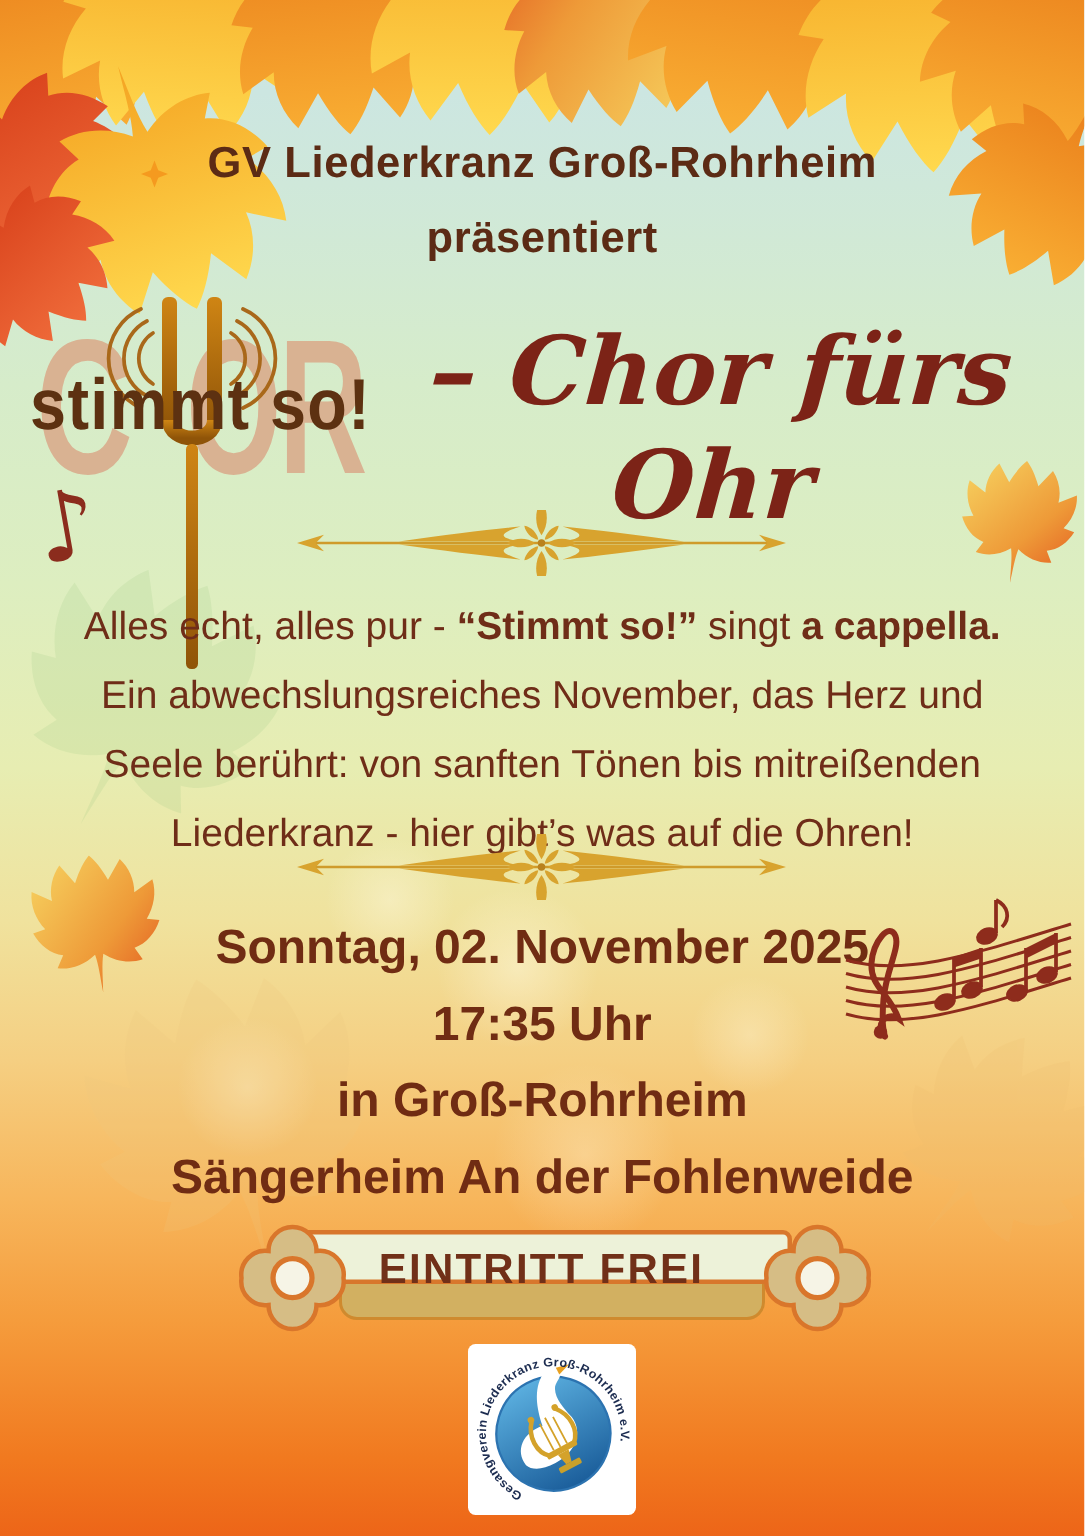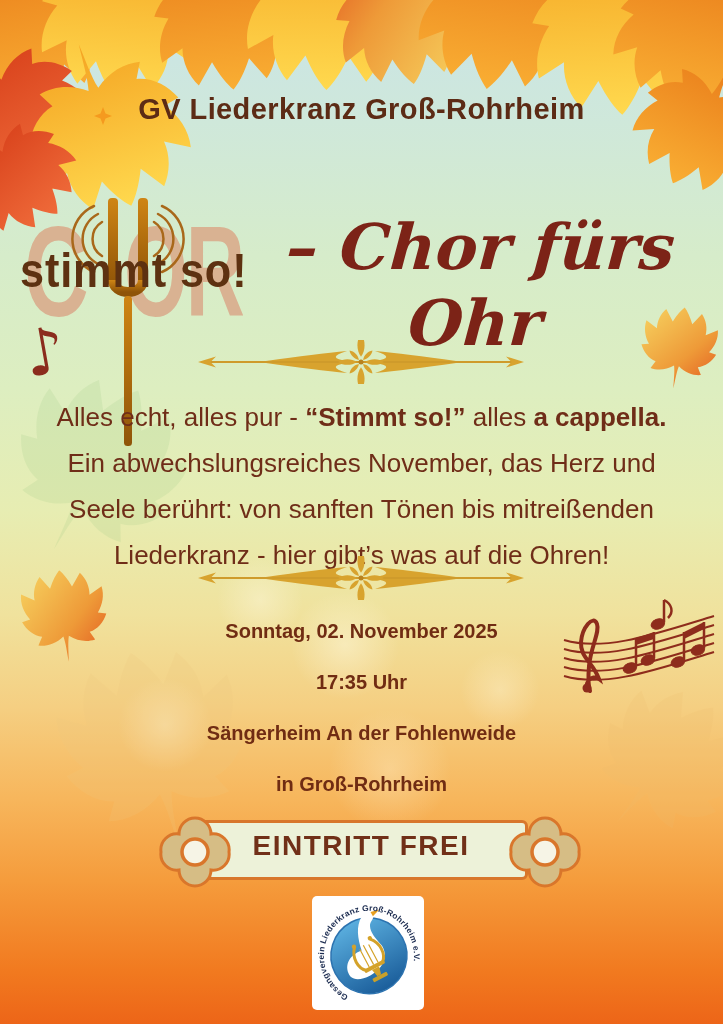--- a/index.html
+++ b/index.html
@@ -38,25 +38,25 @@
     font-size:64px;line-height:1;color:#8b2c1d;transform:rotate(-10deg);}
   .divider{left:196px;}
   .divider1{top:340px;}
   .divider2{top:556px;}
   .leaf-right{left:638px;top:304px;transform:rotate(8deg);}
   .leaf-left{left:18px;top:570px;transform:rotate(-6deg);}
   .description{left:10px;top:394px;width:703px;text-align:center;
     font-size:26px;line-height:46px;color:#6f2d18;}
   .description b{font-weight:700;margin-top:31px;}
   .event{left:0;top:606px;width:723px;text-align:center;color:#702c13;
-    font-weight:700;font-size:20px;line-height:51px;}
+    font-weight:700;font-size:32px;line-height:51px;}
   .music-staff{left:560px;top:588px;}
   .banner-shadow{left:226px;top:836px;width:284px;height:44px;z-index:2;
     background:#d2b061;border:2px solid #cf8a2e;border-radius:12px;box-sizing:border-box;}
-  .banner-plate{left:194px;top:820px;width:334px;height:60px;z-index:3;
+  .banner-plate{left:194px;top:820px;width:334px;height:36px;z-index:3;
     background:#edf2d9;border:3px solid #d8772c;border-radius:6px;box-sizing:border-box;
     text-align:center;font-weight:700;font-size:28px;line-height:46px;
     color:#713018;letter-spacing:1.5px;}
   .quatrefoil{z-index:4;top:816px;}
   .quatrefoil-left{left:159px;}
   .quatrefoil-right{left:509px;}
   .club-logo-box{left:312px;top:896px;width:112px;height:114px;z-index:2;
     background:#ffffff;border-radius:5px;}
 </style>
 </head>
@@ -138,20 +138,21 @@
     <use href="#leafPath" fill="url(#lgO)" transform="translate(612,-50) scale(1.55) rotate(193 50 50)"></use>
     <use href="#leafPath" fill="url(#lgR)" transform="translate(-60,35) scale(1.5) rotate(148 50 50)"></use>
     <use href="#leafPath" fill="url(#lgY)" transform="translate(20,40) scale(1.7) rotate(162 50 50)"></use>
     <use href="#leafPath" fill="url(#lgR)" transform="translate(-40,115) scale(1.15) rotate(136 50 50)"></use>
     <use href="#leafPath" fill="url(#lgO)" transform="translate(635,55) scale(1.35) rotate(206 50 50)"></use>
     <path d="M0 -9 L2.5 -2.5 L9 0 L2.5 2.5 L0 9 L-2.5 2.5 L-9 0 L-2.5 -2.5 Z" transform="translate(103,116)" fill="#f59a1f"></path>
   </svg>
 
   <div class="layer header">
     <div>GV Liederkranz Groß-Rohrheim</div>
+    <div>präsentiert</div>
   </div>
 
   <div class="chor-letter chor-c">C</div>
   <div class="chor-letter chor-or">OR</div>
 
   <svg class="layer fork" width="140" height="252" viewBox="0 0 140 252">
     <g stroke="#a9681a" stroke-width="2.5" fill="none" stroke-linecap="round">
       <path d="M44 26 A20 20 0 0 0 44 60"></path>
       <path d="M40 18 A28 28 0 0 0 40 68"></path>
       <path d="M36 10 A36 36 0 0 0 36 76"></path>
@@ -171,35 +172,35 @@
   <div class="layer note-glyph">♪</div>
 
   <svg class="layer divider divider1" width="330" height="44" viewBox="0 0 330 44">
     <use href="#dividerOrn"></use>
   </svg>
 
   <svg class="layer leaf-right" width="82" height="88" viewBox="0 0 100 100">
     <use href="#leafPath" fill="url(#lgW)"></use>
   </svg>
 
-  <div class="layer description"><span>Alles echt, alles pur - </span><b>“Stimmt so!”</b><span> alles </span><b>a cappella.</b><br><span>Ein abwechslungsreiches November, das Herz und</span><br><span>Seele berührt: von sanften Tönen bis mitreißenden</span><br><span>Liederkranz - hier gibt’s was auf die Ohren!</span></div>
+  <div class="layer description"><span>Alles echt, alles pur - </span><b>“Stimmt so!”</b><span> singt </span><b>a cappella.</b><br><span>Ein abwechslungsreiches November, das Herz und</span><br><span>Seele berührt: von sanften Tönen bis mitreißenden</span><br><span>Liederkranz - hier gibt’s was auf die Ohren!</span></div>
 
   <svg class="layer divider divider2" width="330" height="44" viewBox="0 0 330 44">
     <use href="#dividerOrn"></use>
   </svg>
 
   <svg class="layer leaf-left" width="92" height="92" viewBox="0 0 100 100">
     <use href="#leafPath" fill="url(#lgW)"></use>
   </svg>
 
   <div class="layer event">
     <div>Sonntag, 02. November 2025</div>
     <div>17:35 Uhr</div>
+    <div>in Groß-Rohrheim</div>
     <div>Sängerheim An der Fohlenweide</div>
-    <div>in Groß-Rohrheim</div>
   </div>
 
   <svg class="layer music-staff" width="158" height="112" viewBox="0 0 158 112">
     <g stroke="#8e2c1c" stroke-width="2" fill="none">
       <path d="M4 52 C45 64 95 46 154 28"></path>
       <path d="M4 61 C45 73 95 55 154 37"></path>
       <path d="M4 70 C45 82 95 64 154 46"></path>
       <path d="M4 79 C45 91 95 73 154 55"></path>
       <path d="M4 88 C45 100 95 82 154 64"></path>
     </g>

